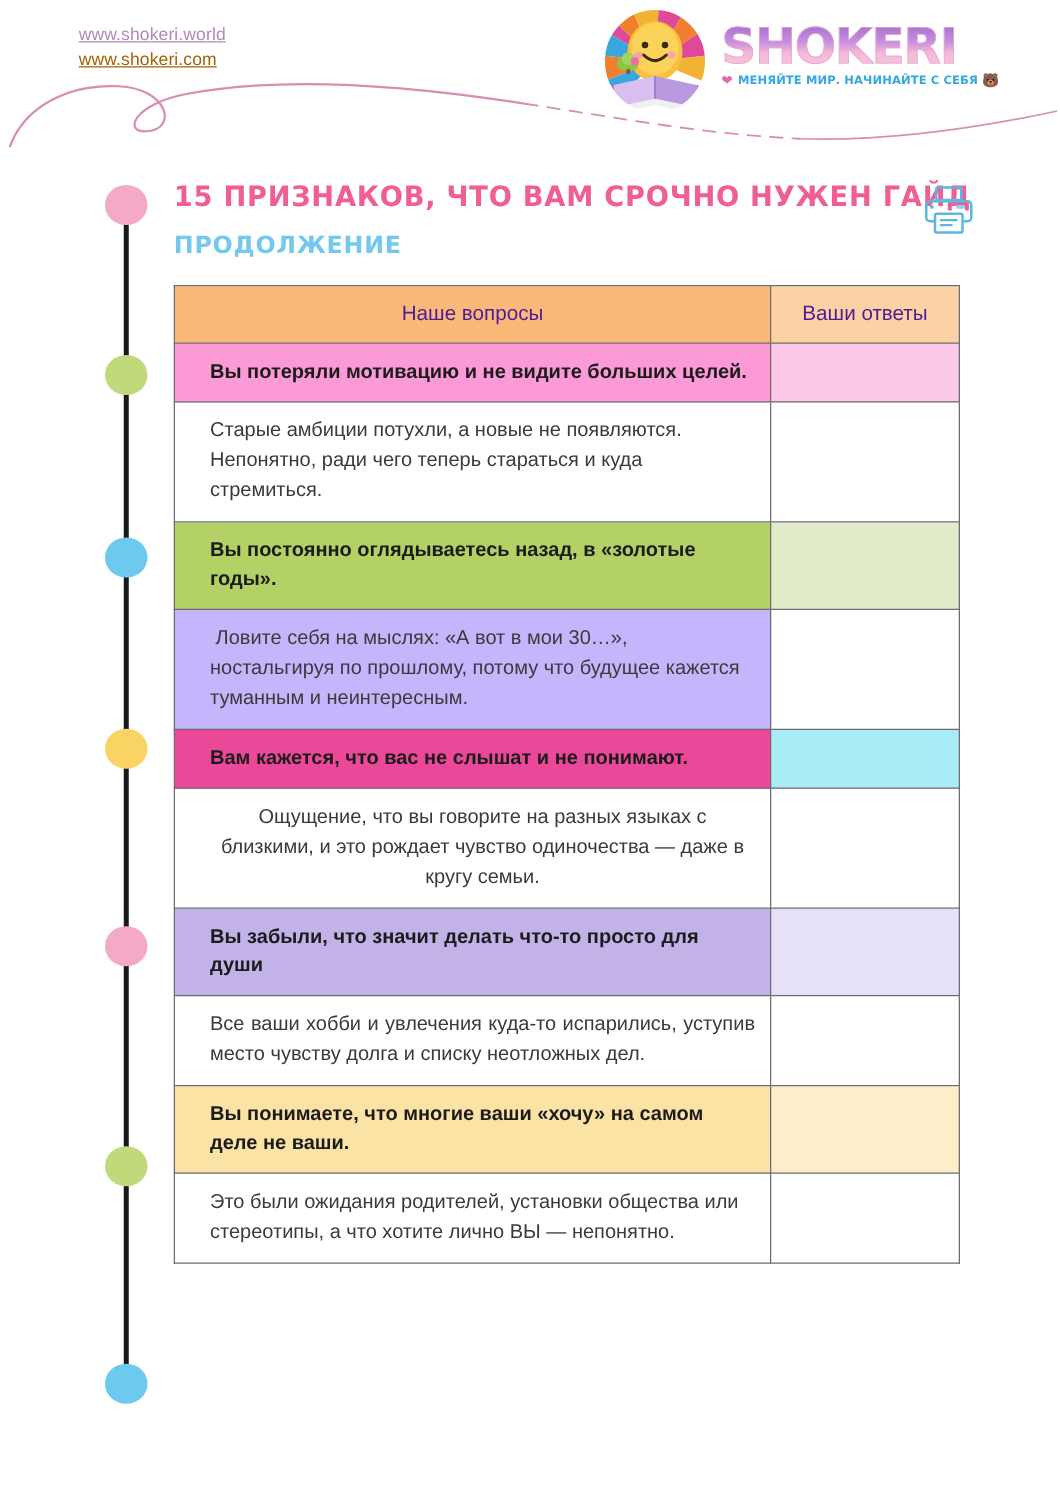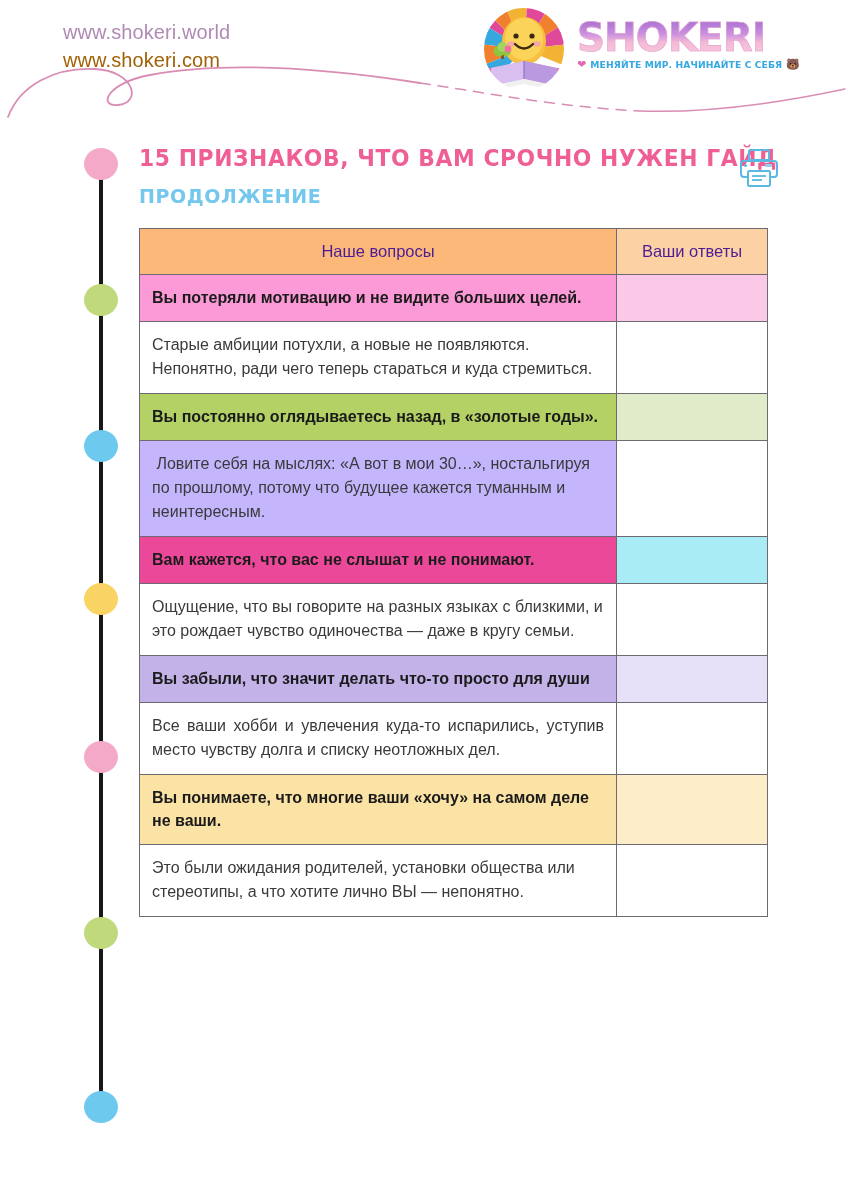--- a/index.html
+++ b/index.html
@@ -21,24 +21,25 @@
     width: 848px;
   }
 
   .urls {
     position: absolute;
     left: 63px;
     top: 18px;
     line-height: 1.42;
   }
   .url-line {
-    font-size: 20px;
+    font-size: 14px;
     color: #b08ab4;
     letter-spacing: 0.1px;
     white-space: nowrap;
+    text-decoration: underline;
   }
 
   
   .swirl {
     position: absolute;
     left: 0;
     top: 55px;
     width: 848px;
     height: 65px;
     pointer-events: none;
@@ -161,21 +162,21 @@
     border-collapse: collapse;
     table-layout: fixed;
   }
   .qa-table col.c-q { width: 477px; }
   .qa-table col.c-a { width: 151px; }
 
   .qa-table th,
   .qa-table td {
     border: 1.6px solid #6d6a72;
     vertical-align: top;
-    padding: 11px 12px 12px 12px;
+    padding: 11px 12px 12px 28px;
   }
 
   .qa-table th {
     text-align: center;
     vertical-align: middle;
     font-size: 16.5px;
     font-weight: normal;
     color: #4c1d95;
     height: 46px;
     padding: 6px 8px;
@@ -328,21 +329,21 @@
       </tr>
       <tr>
         <td class="d-cell pre-space" style="background: #c4b5fd;"> Ловите себя на мыслях: «А вот в мои 30…», ностальгируя по прошлому, потому что будущее кажется туманным и неинтересным.</td>
         <td class="a-cell" style="background: rgb(255, 255, 255);"></td>
       </tr>
       <tr>
         <td class="q-cell pre-space" style="background: #ec4899;">Вам кажется, что вас не слышат и не понимают.</td>
         <td class="a-cell" style="background: rgb(169, 236, 245);"></td>
       </tr>
       <tr>
-        <td class="d-cell pre-space" style="background: rgb(255, 255, 255);">Ощущение, что вы говорите на разных языках с близкими, и это рождает чувство одиночества — даже в кругу семьи.</td>
+        <td class="d-cell pre-space" style="background: rgb(255, 255, 255); text-align: center;">Ощущение, что вы говорите на разных языках с близкими, и это рождает чувство одиночества — даже в кругу семьи.</td>
         <td class="a-cell" style="background: rgb(255, 255, 255);"></td>
       </tr>
       <tr>
         <td class="q-cell pre-space" style="background: rgb(195, 178, 232);">Вы забыли, что значит делать что-то просто для души</td>
         <td class="a-cell" style="background: rgb(230, 225, 248);"></td>
       </tr>
       <tr>
         <td class="d-cell justify pre-space" style="background: rgb(255, 255, 255);">Все ваши хобби и увлечения куда-то испарились, уступив место чувству долга и списку неотложных дел.</td>
         <td class="a-cell" style="background: rgb(255, 255, 255);"></td>
       </tr>

